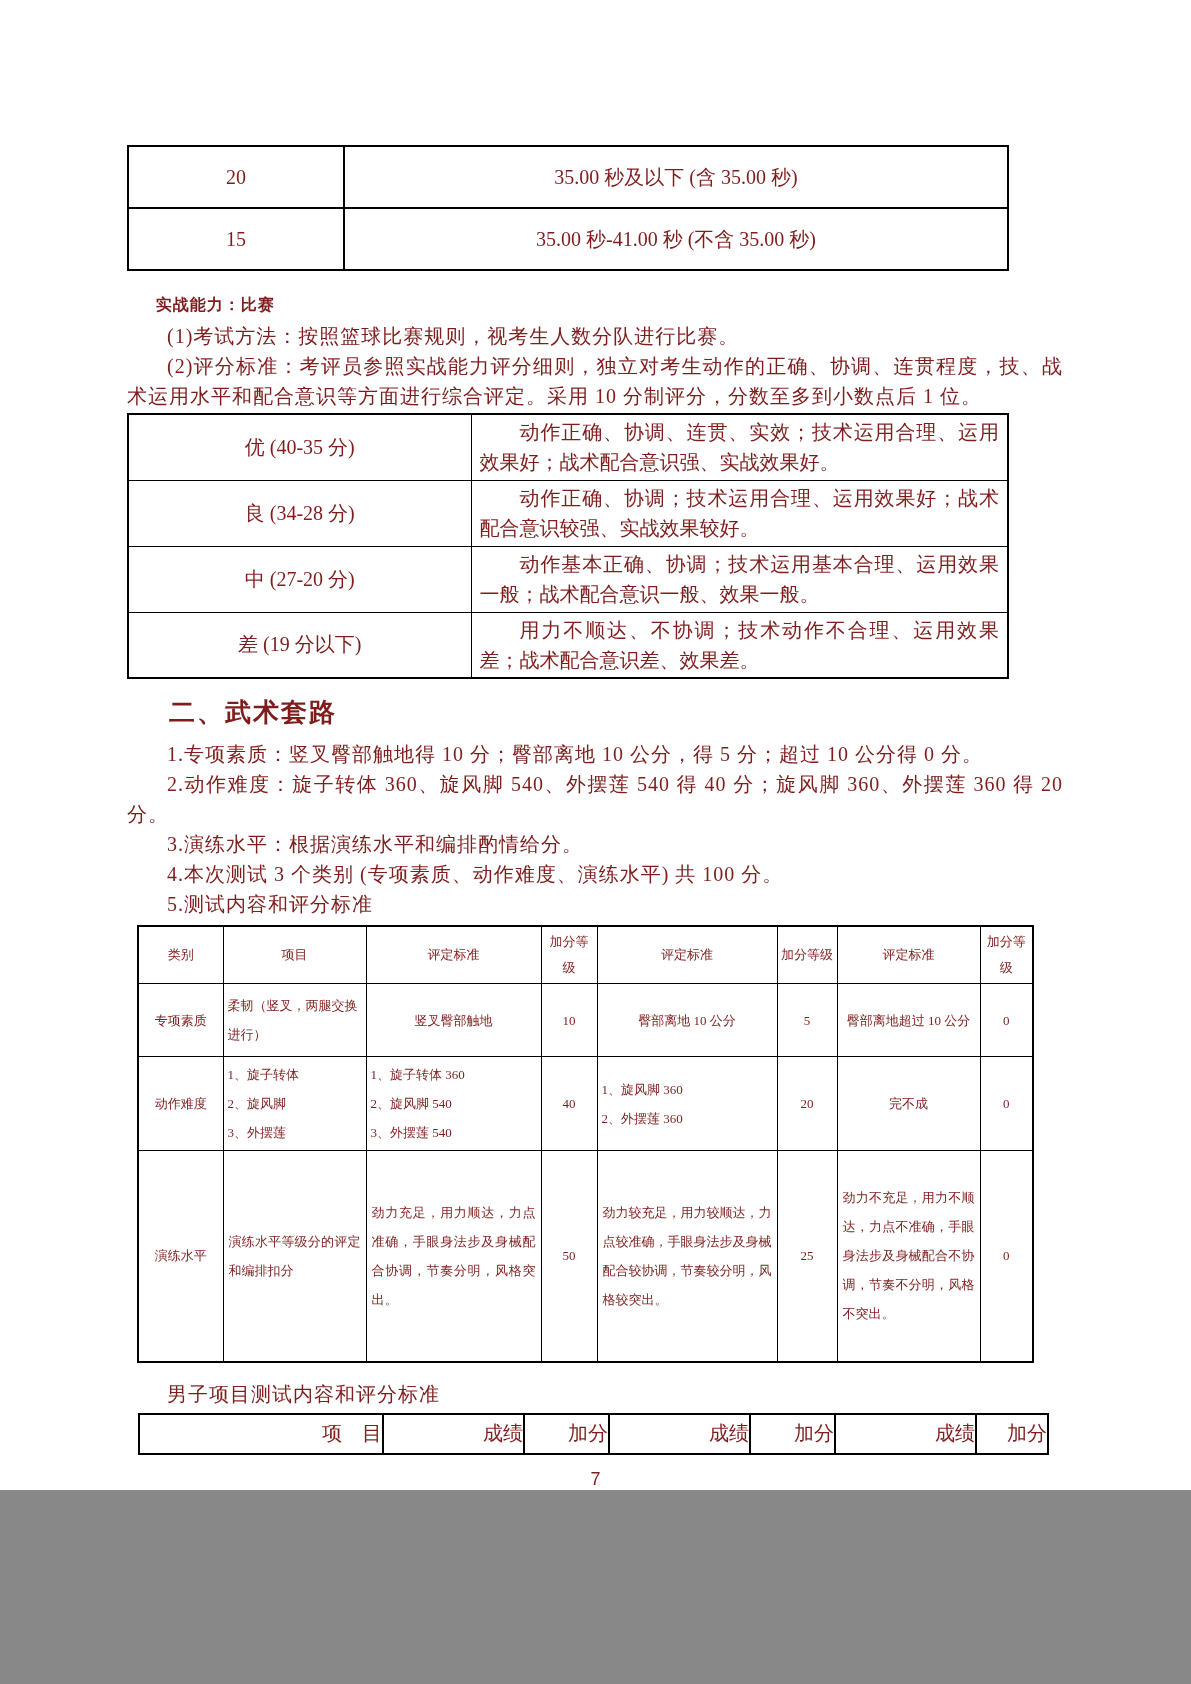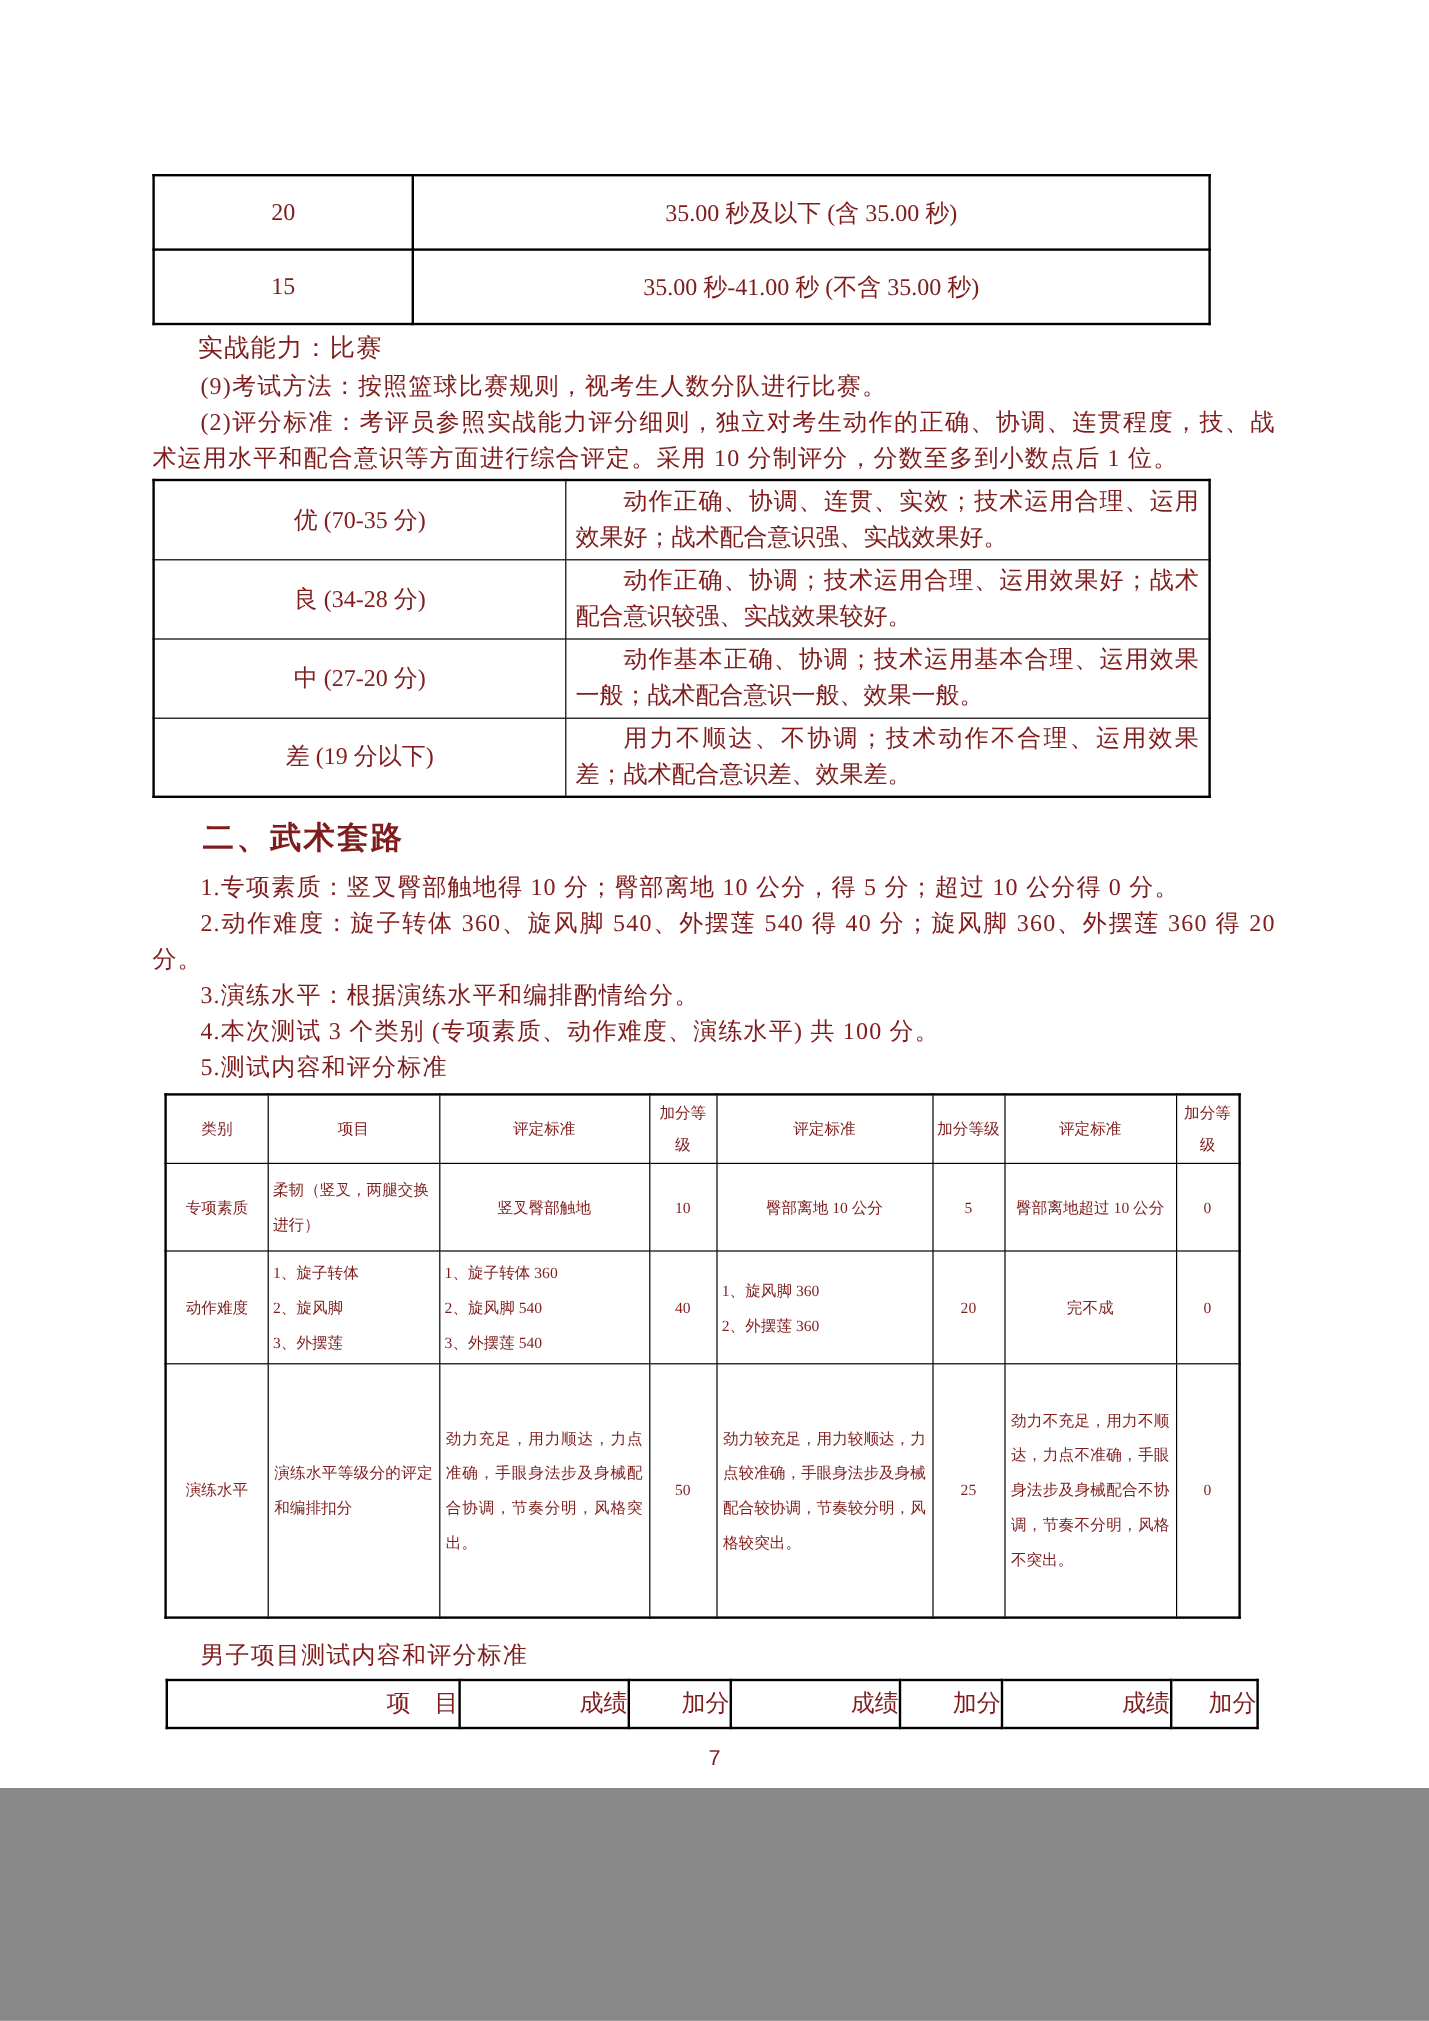--- a/index.html
+++ b/index.html
@@ -18,22 +18,22 @@
   table { border: 2px solid #000; }
 
   
   .tbl-top { width: 880px; font-size: 20px; }
   .tbl-top td { height: 62px; text-align: center; vertical-align: middle; border-width: 2px; }
 
   
   .para { font-size: 20px; line-height: 30px; letter-spacing: 1px;
           text-indent: 2em; text-align: justify; width: 936px; }
   .bold-head { font-family: "Liberation Sans", "DejaVu Sans", sans-serif;
-               font-weight: normal; font-size: 21px; line-height: 32px;
-               text-indent: 1.8em; margin-top: 4px; letter-spacing: 1px; }
+               font-weight: bold; font-size: 16px; line-height: 32px;
+               text-indent: 1.8em; margin-top: 18px; letter-spacing: 1px; }
 
   
   .tbl-grade { width: 880px; font-size: 20px; margin-top: 2px; }
   .tbl-grade th { height: 36px; text-align: center; vertical-align: middle; border-bottom-width: 2px; }
   .tbl-grade td { height: 66px; vertical-align: middle; }
   .tbl-grade td.grade { text-align: center; }
   .tbl-grade td.desc { text-align: justify; text-indent: 2em; line-height: 30px; padding: 2px 8px; }
 
   
   .sec-head { font-family: "Liberation Sans", "DejaVu Sans", sans-serif;
@@ -82,31 +82,31 @@
         <td>35.00 秒及以下 (含 35.00 秒)</td>
       </tr>
       <tr>
         <td>15</td>
         <td>35.00 秒-41.00 秒 (不含 35.00 秒)</td>
       </tr>
     </tbody>
       </table>
 
     <p class="bold-head">实战能力：比赛</p>
-    <p class="para">(9)考试方法：按照篮球比赛规则，视考生人数分队进行比赛。</p>
+    <p class="para">(1)考试方法：按照篮球比赛规则，视考生人数分队进行比赛。</p>
     <p class="para">(2)评分标准：考评员参照实战能力评分细则，独立对考生动作的正确、协调、连贯程度，技、战术运用水平和配合意识等方面进行综合评定。采用 10 分制评分，分数至多到小数点后 1 位。</p>
 
     <table class="tbl-grade">
       <colgroup>
           <col style="width:343px">
           <col style="width:537px">
         </colgroup>
       <tbody>
       <tr>
-        <td class="grade">优 (70-35 分)</td>
+        <td class="grade">优 (40-35 分)</td>
         <td class="desc">动作正确、协调、连贯、实效；技术运用合理、运用效果好；战术配合意识强、实战效果好。</td>
       </tr>
       <tr>
         <td class="grade">良 (34-28 分)</td>
         <td class="desc">动作正确、协调；技术运用合理、运用效果好；战术配合意识较强、实战效果较好。</td>
       </tr>
       <tr>
         <td class="grade">中 (27-20 分)</td>
         <td class="desc">动作基本正确、协调；技术运用基本合理、运用效果一般；战术配合意识一般、效果一般。</td>
       </tr>

